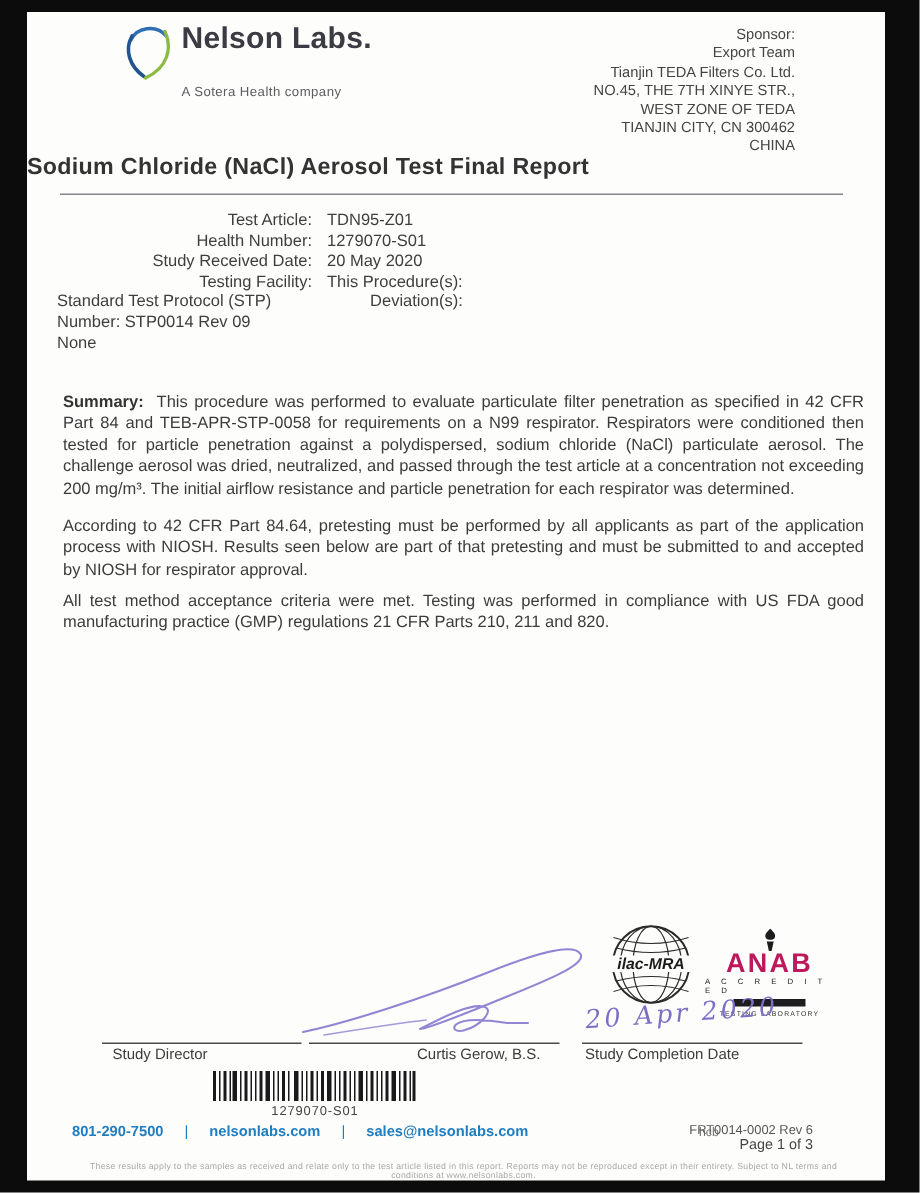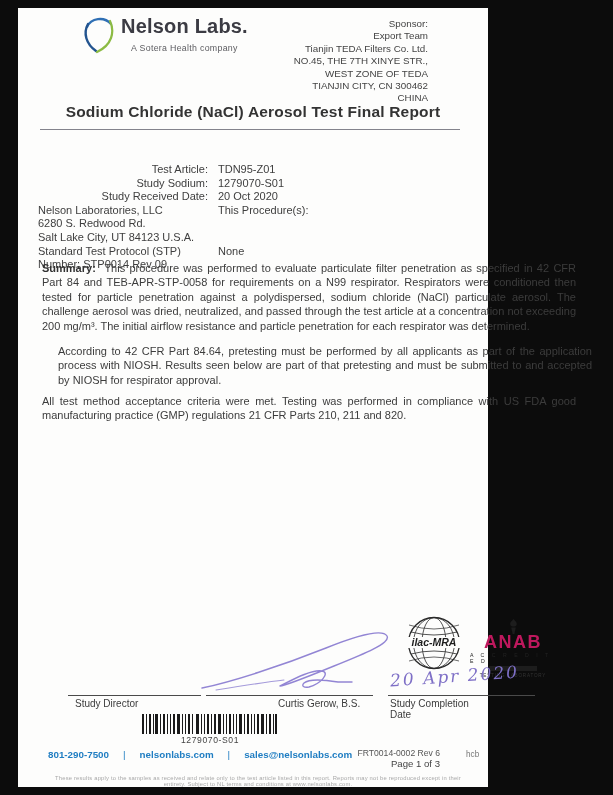--- a/index.html
+++ b/index.html
@@ -5,45 +5,45 @@
   * { margin:0; padding:0; box-sizing:border-box; }
   html,body { width:613px; height:795px; }
   body {
     background:#0c0c0c;
     font-family:"Liberation Sans", sans-serif;
     color:var(--text,#3a3a3a);
     position:relative;
     overflow:hidden;
   }
   .page {
-    position:absolute; left:18px; top:8px; width:470px; height:779px;
+    position:absolute; left:18px; top:8px; width:572px; height:779px;
     background:#fdfdfc;
   }
   
   .logo-row { position:absolute; left:64px; top:6px; display:flex; align-items:flex-start; gap:7px; }
   .logo-icon { width:32px; height:40px; }
   .logo-name { font-size:20px; font-weight:600; color:#3b3b43; letter-spacing:0.2px; line-height:24px; }
-  .logo-tagline { font-size:8.8px; color:#5c5c60; letter-spacing:0.3px; margin-top:5px;text-align:center; }
+  .logo-tagline { font-size:8.8px; color:#5c5c60; letter-spacing:0.3px; margin-top:18px; }
   .sponsor { position:absolute; right:60px; top:10px; text-align:right; font-size:9.8px; line-height:12.4px; color:#444; }
   
-  .title { position:absolute; top:95px; left:0; width:100%; text-align:center;
+  .title { position:absolute; top:95px; left:0; width:100%; 
            font-size:15.5px; font-weight:bold; color:#333; letter-spacing:0.2px; }
   .rule { position:absolute; top:121px; left:22px; right:28px; border-top:1.6px solid #83838c; }
   
   .info { position:absolute; top:133px; left:20px; display:grid;
           grid-template-columns:170px auto; column-gap:10px; row-gap:0;
-          font-size:11px; line-height:13.6px;margin-top:22px; }
+          font-size:11px; line-height:13.6px; }
   .info-label { text-align:right; color:#3e3e3e; }
   .info-value { text-align:left; color:#3e3e3e; white-space:pre-line; }
   
   .para { position:absolute; left:24px; width:534px; font-size:11px; line-height:14.4px;
           text-align:justify; color:#3c3c3c; }
   .para b { color:#333; }
   .p-summary { top:253px; }
-  .p-2 { top:336px;margin-left:16px; }
+  .p-2 { top:336px; }
   .p-3 { top:386px; }
   
   .ilac { position:absolute; left:388px; top:607px; width:56px; height:56px; }
   .anab { position:absolute; left:452px; top:611px; width:86px; display:flex; flex-direction:column; align-items:center; }
   .anab-name { font-size:18px; font-weight:bold; color:#be185d; letter-spacing:1.5px; line-height:17px; font-family:"Liberation Sans",sans-serif; }
   .anab-accredited { font-size:5.2px; letter-spacing:3px; color:#222; margin-top:1px; }
   .anab-bar { width:48px; height:5px; background:#1d1d1d; margin-top:2px; }
   .anab-lab { font-size:4.6px; letter-spacing:0.8px; color:#333; margin-top:1.5px; }
   
   .sig-svg { position:absolute; left:178px; top:616px; width:205px; height:74px; }
@@ -99,29 +99,28 @@
     <div>TIANJIN CITY,  CN 300462</div>
     <div>CHINA</div>
   </div>
 
   <div class="title">Sodium Chloride (NaCl) Aerosol Test Final Report</div>
   <div class="rule"></div>
 
   <div class="info">
     <div class="info-label">Test Article:</div>
     <div class="info-value">TDN95-Z01</div>
-    <div class="info-label">Study Sodium:</div>
+    <div class="info-label">Health Number:</div>
     <div class="info-value">1279070-S01</div>
     <div class="info-label">Study Received Date:</div>
-    <div class="info-value">20 Oct 2020</div>
-    <div class="info-value">Nelson Laboratories, LLC
-6280 S. Redwood Rd.
-Salt Lake City, UT 84123 U.S.A.</div>
+    <div class="info-value">20 May 2020</div>
+    <div class="info-label">Testing Facility:</div>
     <div class="info-label">This Procedure(s):</div>
     <div class="info-value">Standard Test Protocol (STP) Number:  STP0014 Rev 09</div>
+    <div class="info-label">Deviation(s):</div>
     <div class="info-value">None</div>
   </div>
 
   <div class="para p-summary"><b>Summary:</b>&nbsp;&nbsp;<span>This procedure was performed to evaluate particulate filter penetration as specified in 42 CFR Part 84 and TEB-APR-STP-0058 for requirements on a N99 respirator.  Respirators were conditioned then tested for particle penetration against a polydispersed, sodium chloride (NaCl) particulate aerosol.  The challenge aerosol was dried, neutralized, and passed through the test article at a concentration not exceeding 200 mg/m³.  The initial airflow resistance and particle penetration for each respirator was determined.</span></div>
   <div class="para p-2">According to 42 CFR Part 84.64, pretesting must be performed by all applicants as part of the application process with NIOSH. Results seen below are part of that pretesting and must be submitted to and accepted by NIOSH for respirator approval.</div>
   <div class="para p-3">All test method acceptance criteria were met.  Testing was performed in compliance with US FDA good manufacturing practice (GMP) regulations 21 CFR Parts 210, 211 and 820.</div>
 
   <svg class="ilac" viewBox="0 0 56 56">
     <circle cx="28" cy="28" r="25.5" fill="none" stroke="#2a2a2a" stroke-width="1.3"></circle>
     <ellipse cx="28" cy="28" rx="12" ry="25.5" fill="none" stroke="#2a2a2a" stroke-width="0.8"></ellipse>

